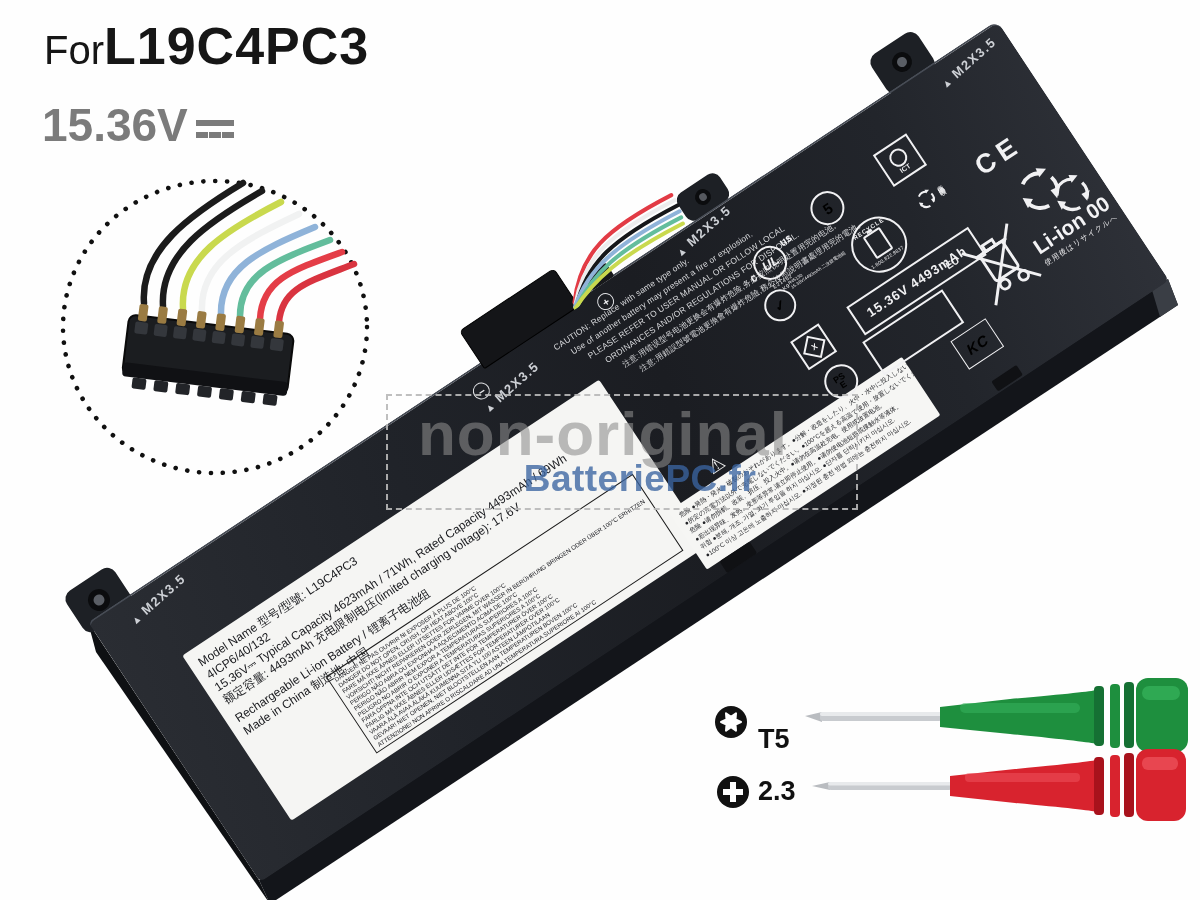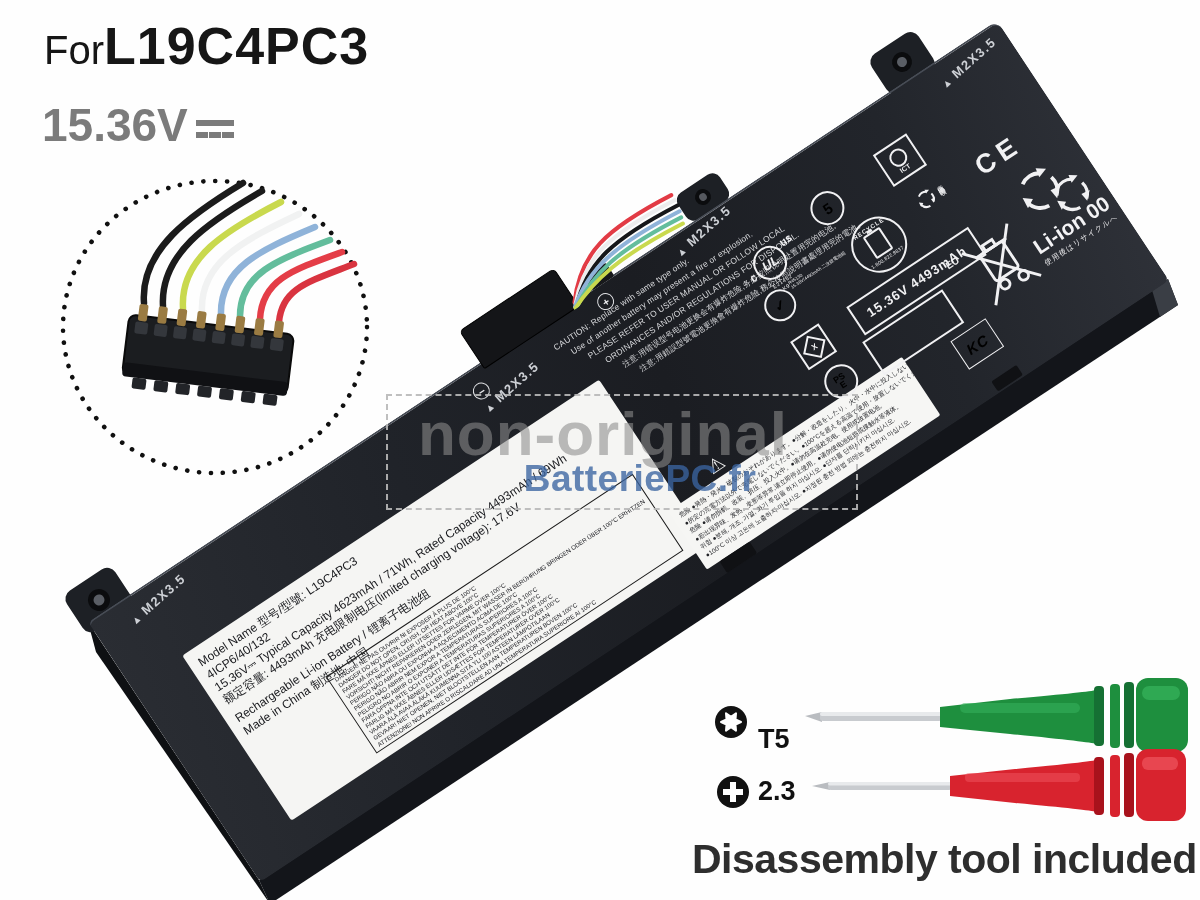--- a/index.html
+++ b/index.html
@@ -390,19 +390,18 @@
       <rect x="1110" y="755" width="10" height="62" rx="4" fill="#d8232e"></rect>
       <rect x="1124" y="753" width="10" height="64" rx="4" fill="#a8121c"></rect>
       <rect x="1136" y="749" width="50" height="72" rx="12" fill="#d8232e"></rect>
       <rect x="1142" y="757" width="36" height="13" rx="6" fill="#f05560" opacity="0.7"></rect>
       <rect x="965" y="773" width="115" height="9" rx="4" fill="#f05560" opacity="0.5"></rect>
     </g>
   </svg>
 
   <div class="abs toollbl" style="left:758px;top:724px;">T5</div>
   <div class="abs toollbl" style="left:758px;top:776px;">2.3</div>
-  <div id="toolcap" class="abs">Disassembly tool included</div>
 
   <div id="wmbox" class="abs"></div>
   <div id="wm2" class="abs">BatteriePC.fr</div>
   <div id="wm1" class="abs">non-original</div>
 
 </div>
 
 </body></html>

